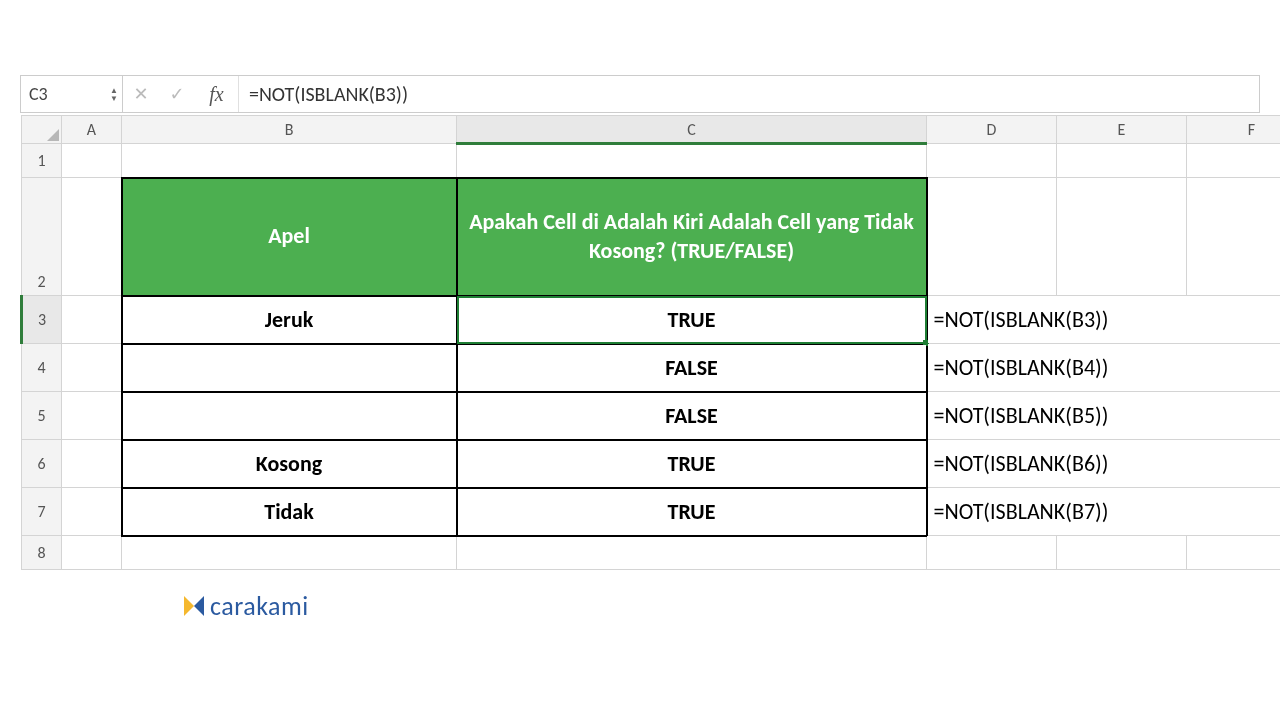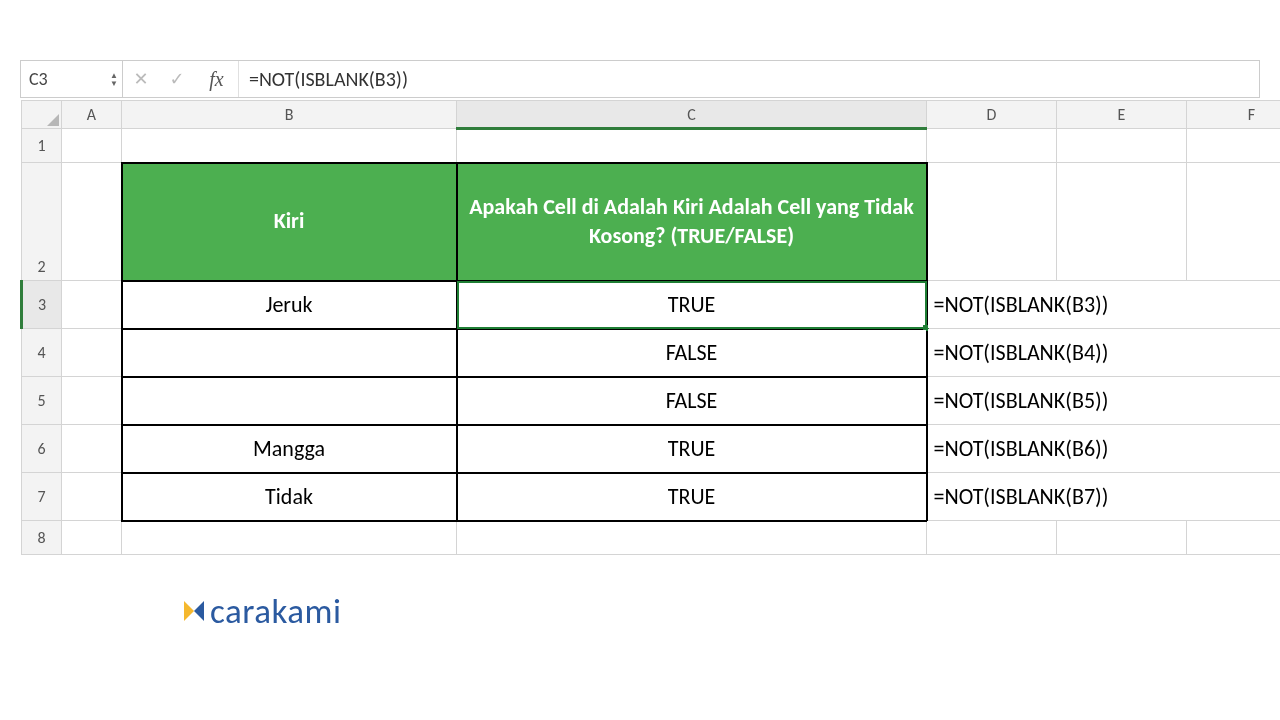--- a/index.html
+++ b/index.html
@@ -5,20 +5,21 @@
   * { box-sizing: border-box; margin: 0; padding: 0; }
   body {
     font-family: Calibri, Arial, sans-serif;
     background: #fff;
     width: 1280px;
     height: 720px;
     overflow: hidden;
   }
   .wrap {
     padding: 60px 20px 0 20px;
+    margin-top: 15px;
   }
   .formula-bar {
     display: flex;
     align-items: stretch;
     border: 1px solid #ccc;
     height: 38px;
     background: #fff;
     margin-bottom: 2px;
   }
   .name-box {
@@ -134,20 +135,21 @@
     background: #4CAF50;
     color: #fff;
     font-weight: bold;
     border: 2px solid #000;
     padding: 6px 10px;
     line-height: 1.3;
   }
   .grid td.tbl {
     border: 2px solid #000;
     background: #fff;
+    font-weight: bold;
   }
   .grid td.formula-txt {
     text-align: left;
     padding-left: 6px;
     font-size: 22px;
     border: 1px solid #d4d4d4;
     white-space: nowrap;
   }
   .grid td.selected {
     outline: 2px solid #1e7e34;
@@ -162,21 +164,21 @@
     height: 6px;
     background: #1e7e34;
   }
   .grid tr.small td.cell { height: 26px; }
   .logo {
     position: absolute;
     left: 180px;
     top: 590px;
     display: flex;
     align-items: center;
-    font-size: 35px;
+    font-size: 26px;
     color: #2b5aa0;
     font-weight: 500;
     letter-spacing: 0.5px;
   }
   .logo .logo-icon {
     width: 24px;
     height: 24px;
     margin-right: 6px;
     position: relative;
   }
@@ -242,21 +244,21 @@
         <td class="cell"></td>
         <td class="cell"></td>
         <td class="cell"></td>
         <td class="cell"></td>
         <td class="cell"></td>
         <td class="cell"></td>
       </tr>
       <tr class="header-row">
         <td class="rh" style="vertical-align:bottom;padding-bottom:4px">2</td>
         <td class="cell"></td>
-        <td class="cell green">Kiri</td>
+        <td class="cell green">Apel</td>
         <td class="cell green">Apakah Cell di Adalah Kiri Adalah Cell yang Tidak Kosong? (TRUE/FALSE)</td>
         <td class="cell"></td>
         <td class="cell"></td>
         <td class="cell"></td>
       </tr>
       <tr>
         <td class="rh sel">3</td>
         <td class="cell"></td>
         <td class="cell tbl">Jeruk</td>
         <td class="cell tbl selected">TRUE</td>
@@ -272,21 +274,21 @@
       <tr>
         <td class="rh">5</td>
         <td class="cell"></td>
         <td class="cell tbl"></td>
         <td class="cell tbl">FALSE</td>
         <td class="cell formula-txt" colspan="3">=NOT(ISBLANK(B5))</td>
       </tr>
       <tr>
         <td class="rh">6</td>
         <td class="cell"></td>
-        <td class="cell tbl">Mangga</td>
+        <td class="cell tbl">Kosong</td>
         <td class="cell tbl">TRUE</td>
         <td class="cell formula-txt" colspan="3">=NOT(ISBLANK(B6))</td>
       </tr>
       <tr>
         <td class="rh">7</td>
         <td class="cell"></td>
         <td class="cell tbl">Tidak</td>
         <td class="cell tbl">TRUE</td>
         <td class="cell formula-txt" colspan="3">=NOT(ISBLANK(B7))</td>
       </tr>

